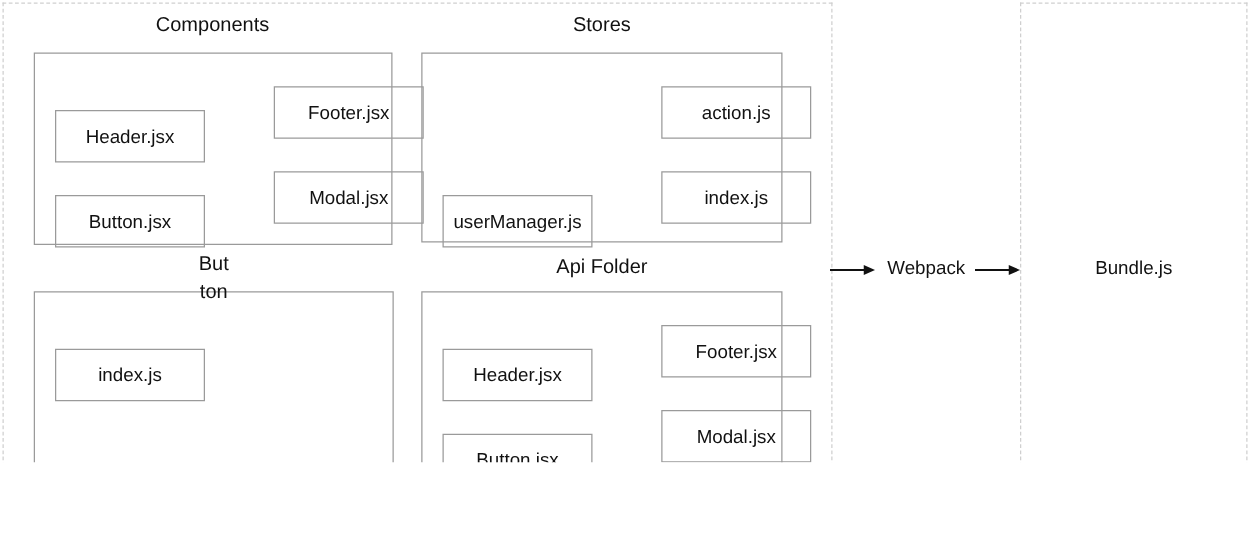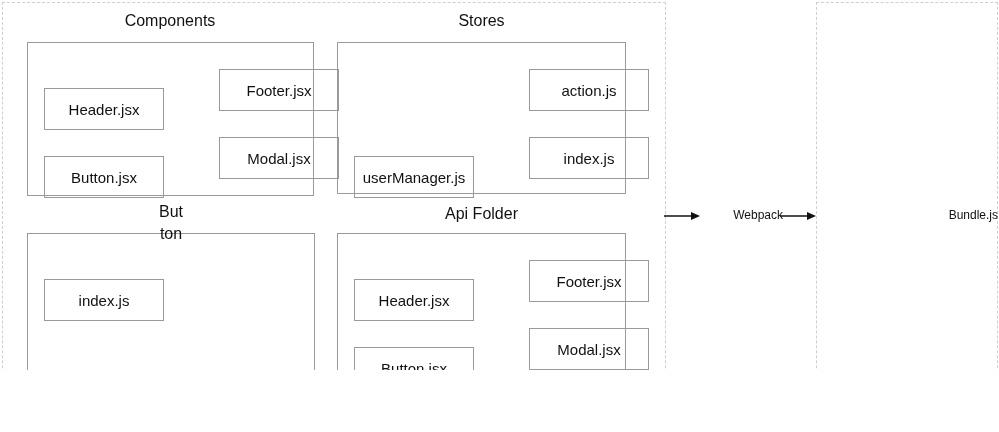--- a/index.html
+++ b/index.html
@@ -58,23 +58,23 @@
     white-space: nowrap;
     background: transparent;
   }
   .col1 { left: 16px; margin-top: 19px; }
   .col2 { left: 153px; margin-left: 38px; }
   .row1 { top: 26px; }
   .row2 { top: 94px; text-align: right; }
 
   .flow-label {
     position: absolute;
-    font-size: 12px;
+    font-size: 15px;
     line-height: 22px;
-    text-align: right;
+    text-align: center;
     color: var(--text, #111111);
   }
   #webpack-label { left: 699px; top: 204px; width: 84px; }
   #bundle-label  { left: 816px; top: 204px; width: 182px; }
 
   .flow-arrow { position: absolute; width: 36px; height: 12px; }
   #arrow-left  { left: 664px; top: 210px; }
   #arrow-right { left: 780px; top: 210px; }
 </style>
 </head>

